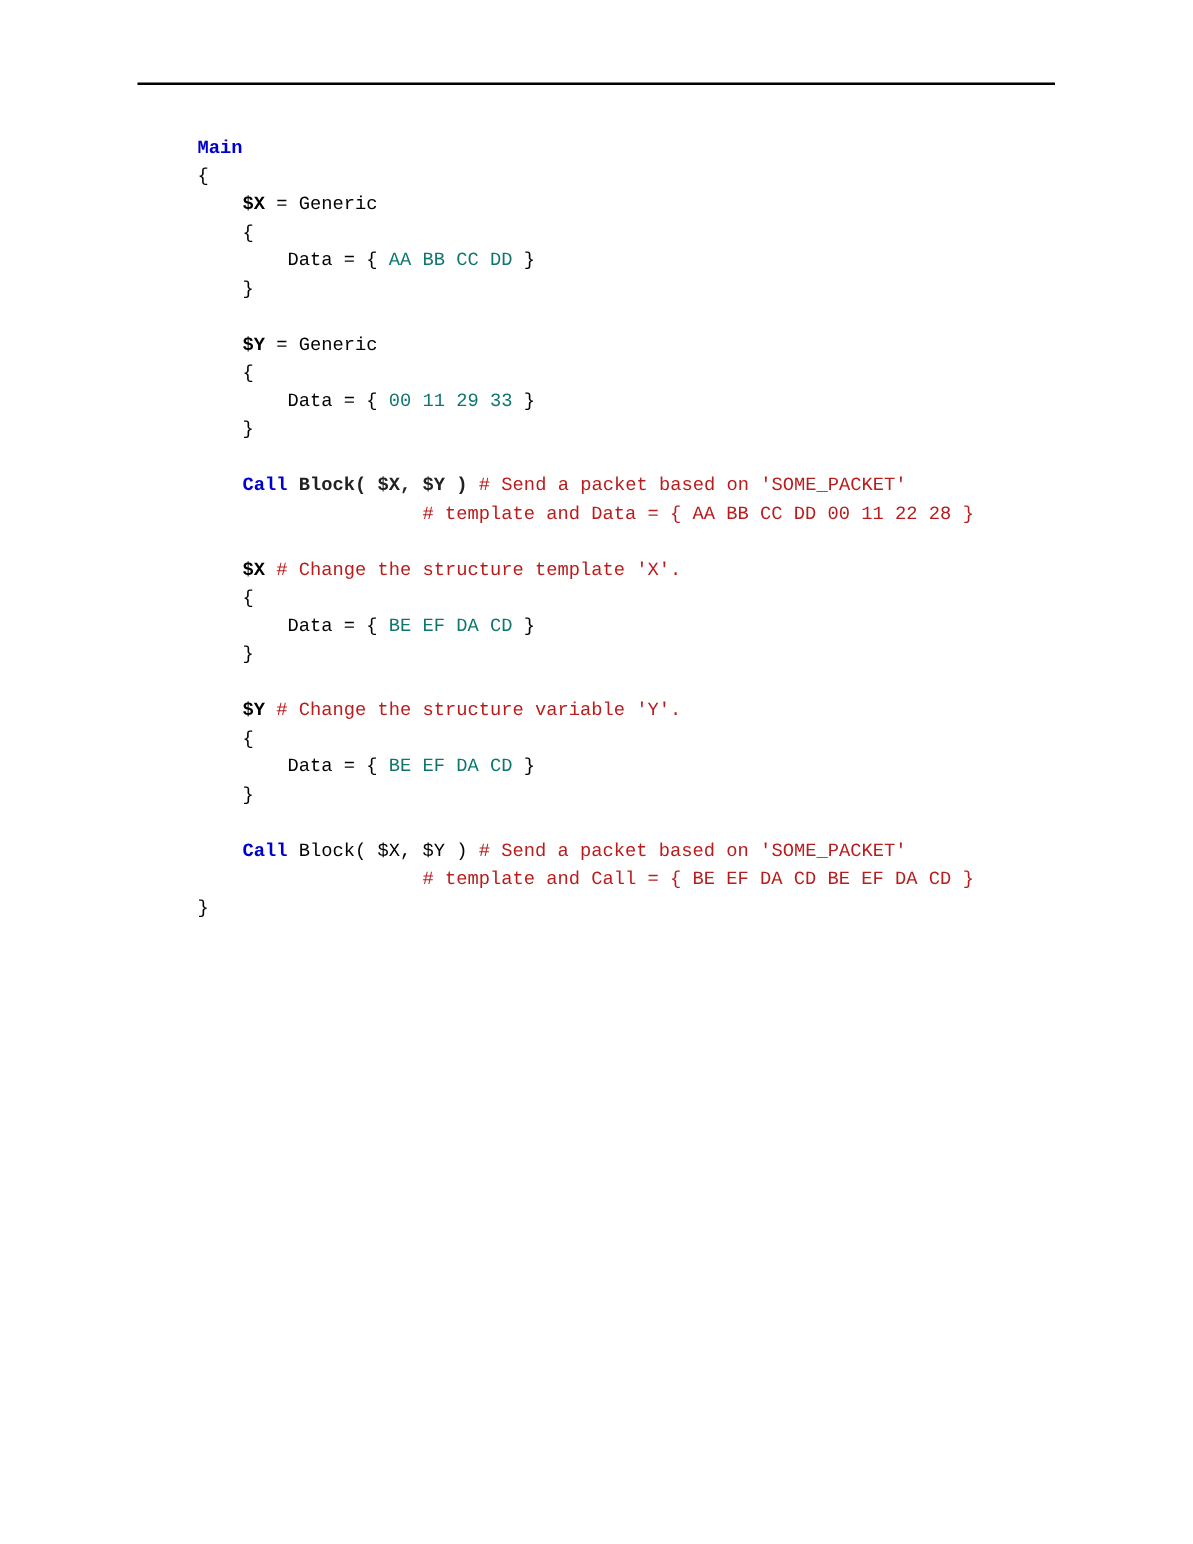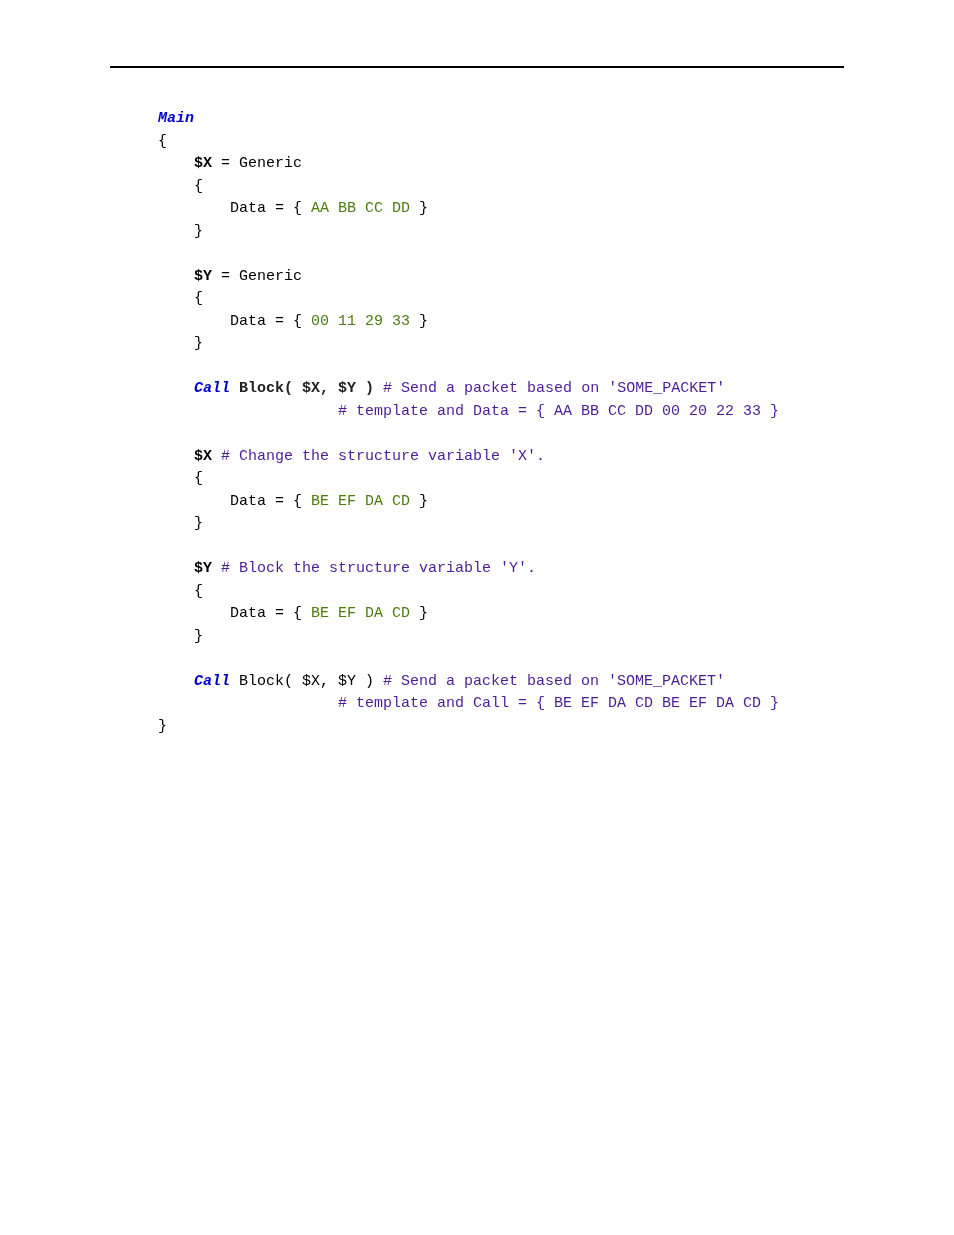--- a/index.html
+++ b/index.html
@@ -19,24 +19,24 @@
   .rule{
     border-top:2px solid #000;
     margin:20px 0 40px 0;
   }
   pre.code{
     margin:0 0 0 48px;
     white-space:pre;
     font-family:"Courier New",Courier,monospace;
     font-size:15px;
   }
-  .kw-blue{ color:#0000cc; font-weight:bold;font-style:italic; }
+  .kw-blue{ color:#0000cc; font-weight:bold; }
   .var{ color:#000; font-weight:bold; }
-  .lit{ color:#4d7c0f; }
-  .cmt{ color:#4c1d95; }
+  .lit{ color:#0f766e; }
+  .cmt{ color:#b91c1c; }
   .plain{ color:#000; }
   .bold{ font-weight:bold; }
 </style>
 </head>
 <body>
 
 <div class="page">
   <div class="rule"></div>
 
 <pre class="code"><span class="kw-blue">Main</span>
@@ -45,28 +45,28 @@
 <span class="plain">    </span><span class="plain">{</span>
 <span class="plain">        </span><span class="plain">Data = </span><span class="plain">{ </span><span class="lit">AA BB CC DD</span><span class="plain"> }</span>
 <span class="plain">    </span><span class="plain">}</span>
 
 <span class="plain">    </span><span class="var">$Y</span><span class="plain"> = </span><span class="plain">Generic</span>
 <span class="plain">    </span><span class="plain">{</span>
 <span class="plain">        </span><span class="plain">Data = </span><span class="plain">{ </span><span class="lit">00 11 29 33</span><span class="plain"> }</span>
 <span class="plain">    </span><span class="plain">}</span>
 
 <span class="plain">    </span><span class="kw-blue">Call</span><span class="bold"> </span><span class="bold">Block( $X, $Y )</span><span class="plain"> </span><span class="cmt"># Send a packet based on 'SOME_PACKET'</span>
-<span class="plain">                    </span><span class="cmt"># template and Data = { AA BB CC DD 00 20 22 33 }</span>
+<span class="plain">                    </span><span class="cmt"># template and Data = { AA BB CC DD 00 11 22 28 }</span>
 
-<span class="plain">    </span><span class="var">$X</span><span class="plain"> </span><span class="cmt"># Change the structure variable 'X'.</span>
+<span class="plain">    </span><span class="var">$X</span><span class="plain"> </span><span class="cmt"># Change the structure template 'X'.</span>
 <span class="plain">    </span><span class="plain">{</span>
 <span class="plain">        </span><span class="plain">Data = </span><span class="plain">{ </span><span class="lit">BE EF DA CD</span><span class="plain"> }</span>
 <span class="plain">    </span><span class="plain">}</span>
 
-<span class="plain">    </span><span class="var">$Y</span><span class="plain"> </span><span class="cmt"># Block the structure variable 'Y'.</span>
+<span class="plain">    </span><span class="var">$Y</span><span class="plain"> </span><span class="cmt"># Change the structure variable 'Y'.</span>
 <span class="plain">    </span><span class="plain">{</span>
 <span class="plain">        </span><span class="plain">Data = </span><span class="plain">{ </span><span class="lit">BE EF DA CD</span><span class="plain"> }</span>
 <span class="plain">    </span><span class="plain">}</span>
 
 <span class="plain">    </span><span class="kw-blue">Call</span><span class="plain"> Block( $X, $Y ) </span><span class="cmt"># Send a packet based on 'SOME_PACKET'</span>
 <span class="plain">                    </span><span class="cmt"># template and Call = { BE EF DA CD BE EF DA CD }</span>
 <span class="plain">}</span></pre>
 
 </div>
 

